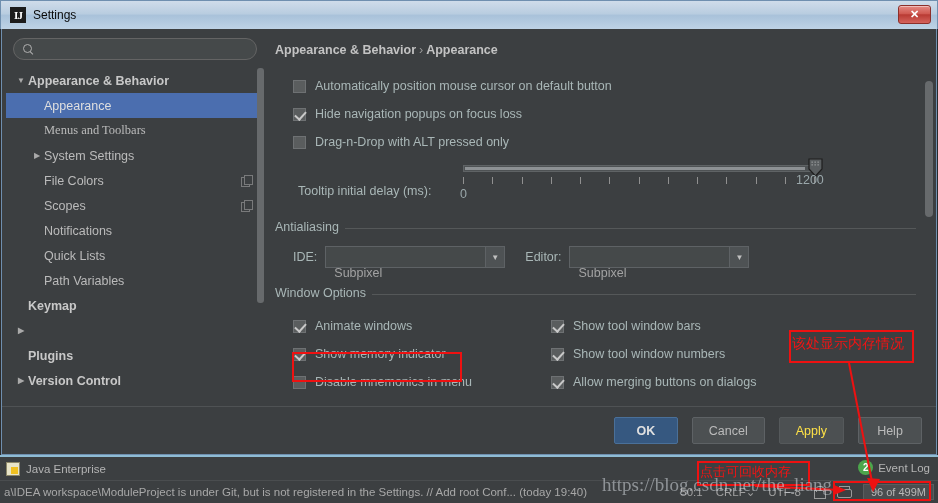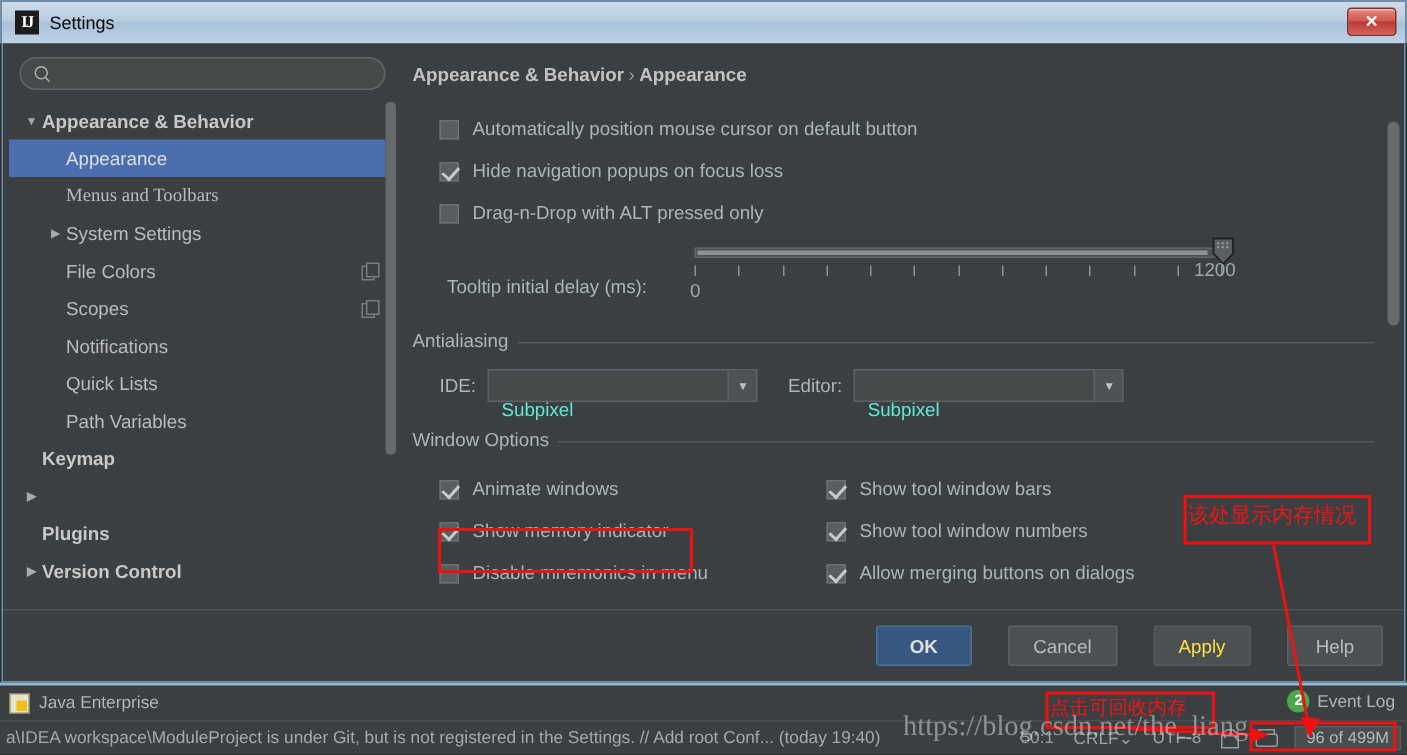--- a/index.html
+++ b/index.html
@@ -153,21 +153,21 @@
     position: absolute; left: 0; right: 18px; top: 11px; height: 1px; background: #555859;
   }
 
   
   .combo-row { display: flex; align-items: center; height: 32px; margin-top: 2px; padding-left: 18px; }
   .combo-lbl { font-size: 12.5px; color: #a9b7b7; margin-right: 8px; }
   .combo {
     height: 22px; background: #45494a; border: 1px solid #5e6265;
     display: flex; align-items: center;
   }
-  .combo .val { flex: 1; font-size: 12.5px; color: #5eead4; padding-left: 8px; margin-top: 32px; }
+  .combo .val { flex: 1; font-size: 12.5px; color: #a3a3a3; padding-left: 8px; margin-top: 32px; }
   .combo .arrow {
     width: 19px; height: 20px; background: #4e5254; border-left: 1px solid #5e6265;
     display: flex; align-items: center; justify-content: center;
     color: #c0c0c0; font-size: 8px;
   }
   .combo.ide { width: 180px; }
   .combo.editor { width: 180px; }
 
   .two-col { display: flex; padding-left: 18px; }
   .col { width: 258px; }
@@ -179,21 +179,21 @@
   .right-scroll .thumb2 {
     position: absolute; top: 0; left: 0; width: 8px; height: 136px;
     background: #676a6c; border-radius: 4px;
   }
 
   
   .btnbar {
     position: absolute; left: 0; right: 0; bottom: 0; height: 48px;
     border-top: 1px solid #4f5254;
     display: flex; align-items: center; justify-content: flex-end;
-    padding-right: 14px; gap: 24px;
+    padding-right: 14px; gap: 14px;
   }
   .btn {
     min-width: 64px; height: 27px; padding: 0 16px;
     border: 1px solid #5e6265; background: #4c5052; color: #bbbbbb;
     font-size: 12.5px; border-radius: 2px;
     display: flex; align-items: center; justify-content: center;
   }
   .btn.primary {
     background: #365880; border-color: #4a7099; color: #e0e0e0; font-weight: bold;
   }

